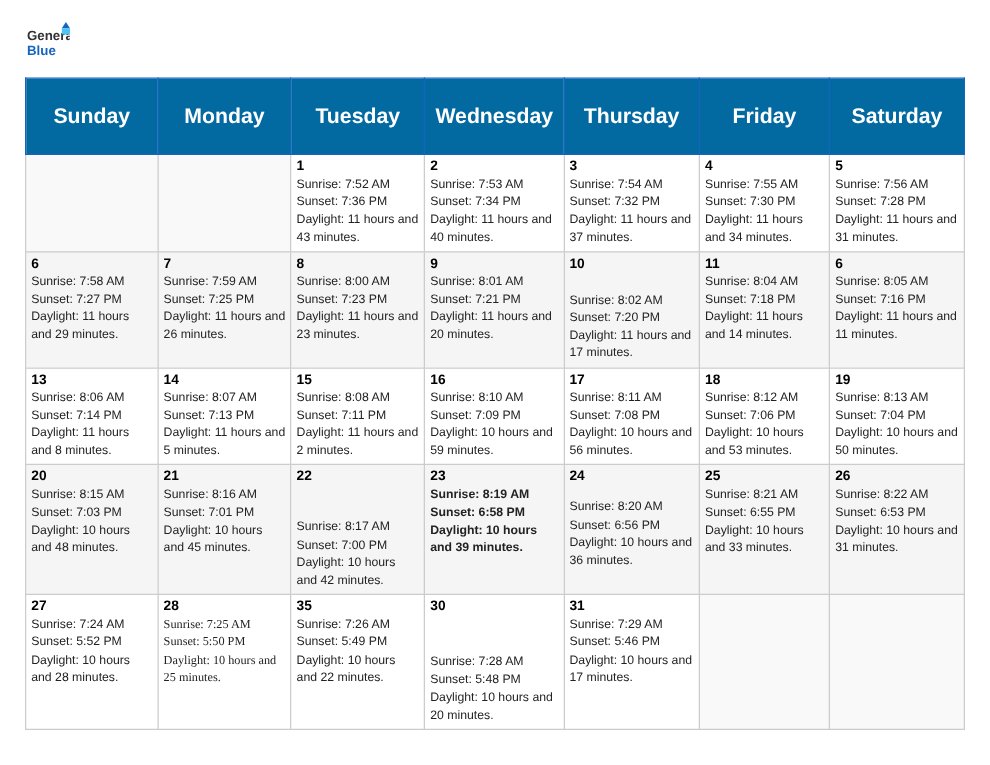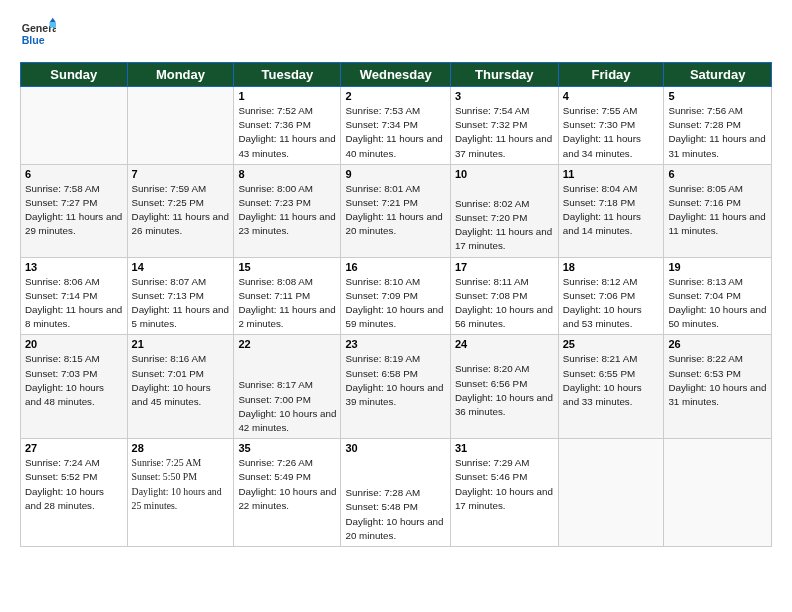--- a/index.html
+++ b/index.html
@@ -44,25 +44,25 @@
       font-size: 14px;
       color: #555;
       margin-top: 2px;
     }
     .calendar {
       width: 100%;
       border-collapse: collapse;
       font-size: 10.5px;
     }
     .calendar th {
-      background: #14532d;
+      background: #0369a1;
       color: #fff;
-      padding: 4px 4px;
+      padding: 20px 4px;
       font-weight: bold;
-      font-size: 13px;
+      font-size: 17px;
       border: 1px solid #1565c0;
     }
     .calendar td {
       border: 1px solid #ccc;
       vertical-align: top;
       padding: 3px 4px;
       width: 113px;
       min-height: 70px;
       background: #fff;
     }
@@ -252,21 +252,21 @@
 Daylight: 10 hours and 45 minutes.</div>
           </td>
           <td>
             <span class="day-num">22</span>
             <div class="day-info" style="white-space: pre-line; margin-top: 28px;">Sunrise: 8:17 AM
 Sunset: 7:00 PM
 Daylight: 10 hours and 42 minutes.</div>
           </td>
           <td>
             <span class="day-num">23</span>
-            <div class="day-info" style="white-space: pre-line;">Sunrise: 8:19 AM
+            <div class="day-info" style="white-space: pre-line; font-weight: bold;">Sunrise: 8:19 AM
 Sunset: 6:58 PM
 Daylight: 10 hours and 39 minutes.</div>
           </td>
           <td>
             <span class="day-num">24</span>
             <div class="day-info" style="white-space: pre-line; margin-top: 12px;">Sunrise: 8:20 AM
 Sunset: 6:56 PM
 Daylight: 10 hours and 36 minutes.</div>
           </td>
           <td>

